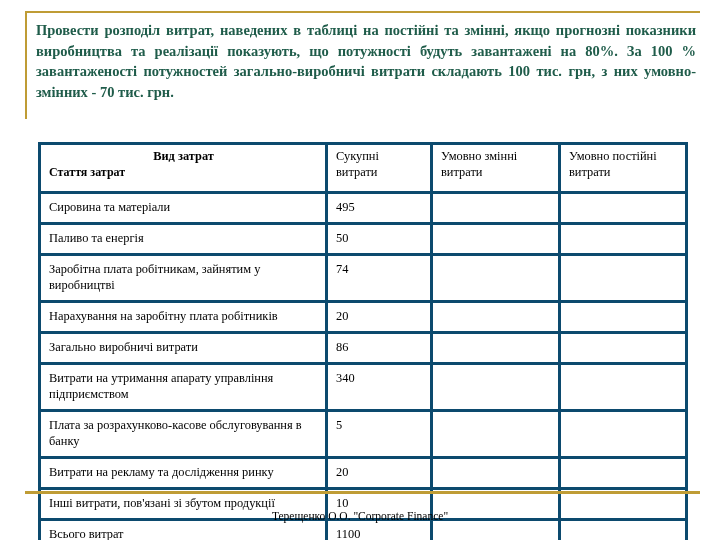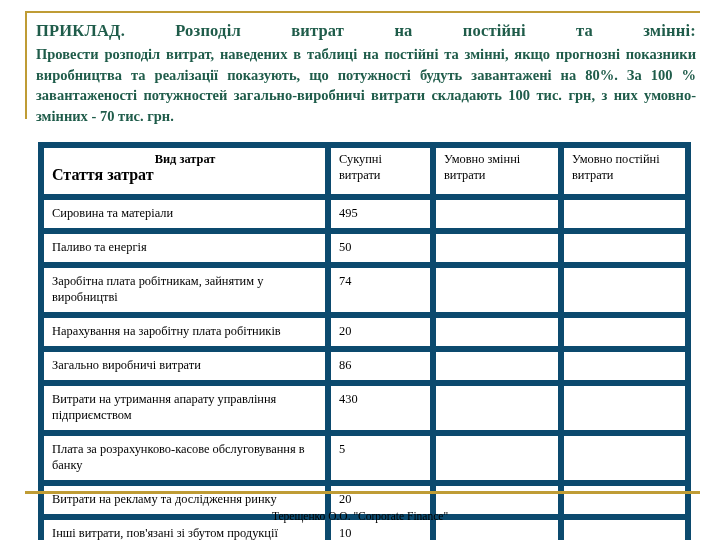--- a/index.html
+++ b/index.html
@@ -83,21 +83,21 @@
     font-family: "Liberation Serif", "DejaVu Serif", serif;
     color: #000000;
   }
   .cost-table col.c0 { width: 287px; }
   .cost-table col.c1 { width: 105px; }
   .cost-table col.c2 { width: 128px; }
   .cost-table col.c3 { width: 127px; }
 
   .cost-table th,
   .cost-table td {
-    border: 6px solid #0c4a6e;
+    border: 3px solid #0c4a6e;
     vertical-align: top;
     padding: 5px 7px 7px 8px;
     font-size: 12.4px;
     line-height: 16px;
     font-weight: normal;
     text-align: left;
   }
 
   
   .hdr th {
@@ -108,21 +108,21 @@
     display: block;
     text-align: center;
     font-weight: bold;
     font-size: 12.4px;
     line-height: 16px;
   }
   .hdr-article {
     display: block;
     text-align: left;
     font-weight: bold;
-    font-size: 16px;
+    font-size: 12px;
     line-height: 16px;
   }
   .hdr-center {
     text-align: center;
     font-weight: bold;
     vertical-align: middle;
   }
 
   
   .row-label { text-align: left; }
@@ -163,31 +163,20 @@
 </style>
 </head>
 <body>
 
 <div class="slide">
 
   <div class="accent-top"></div>
   <div class="accent-left"></div>
 
   <div class="textblock">
-    <div class="heading-line">
-      <span class="spread">
-        <span>ПРИКЛАД.</span>
-        <span>Розподіл</span>
-        <span>витрат</span>
-        <span>на</span>
-        <span>постійні</span>
-        <span>та</span>
-        <span>змінні:</span>
-      </span>
-    </div>
     <p class="body-par">Провести розподіл витрат, наведених в таблиці на постійні та змінні, якщо прогнозні показники виробництва та реалізації показують, що потужності будуть завантажені на 80%. За 100 % завантаженості потужностей загально-виробничі витрати складають 100 тис. грн, з них умовно-змінних - 70 тис. грн.</p>
   </div>
 
   <table class="cost-table">
     <colgroup>
       <col class="c0">
         <col class="c1">
         <col class="c2">
         <col class="c3">
     </colgroup>
@@ -228,21 +217,21 @@
           <td class="row-value"></td>
         </tr>
         <tr class="r-short">
           <td class="row-label">Загально виробничі витрати</td>
           <td class="row-value">86</td>
           <td class="row-value"></td>
           <td class="row-value"></td>
         </tr>
         <tr class="r-tall">
           <td class="row-label">Витрати на утримання апарату управління підприємством</td>
-          <td class="row-value">430</td>
+          <td class="row-value">340</td>
           <td class="row-value"></td>
           <td class="row-value"></td>
         </tr>
         <tr class="r-tall">
           <td class="row-label">Плата за розрахунково-касове обслуговування в банку</td>
           <td class="row-value">5</td>
           <td class="row-value"></td>
           <td class="row-value"></td>
         </tr>
         <tr class="r-short">

